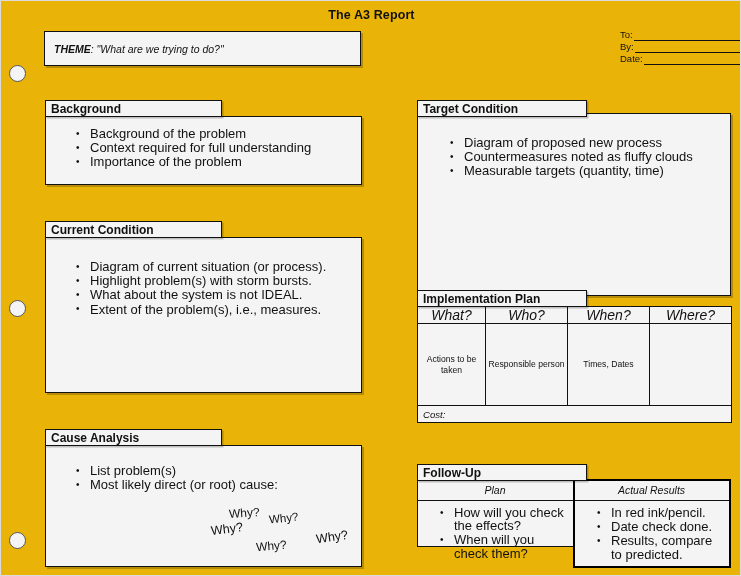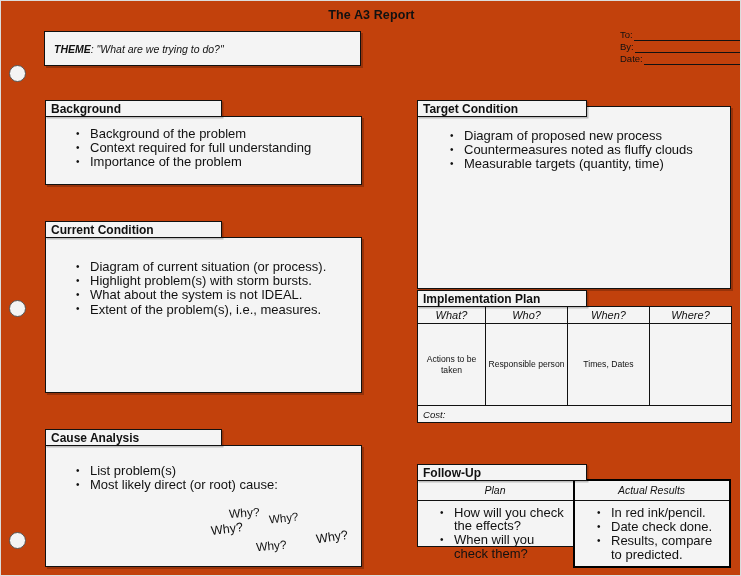--- a/index.html
+++ b/index.html
@@ -8,21 +8,21 @@
     padding: 0;
     background: #ffffff;
   }
   body {
     font-family: "Liberation Sans", sans-serif;
   }
   #page {
     position: relative;
     width: 741px;
     height: 576px;
-    background: #c2410c;
+    background: #eab308;
     overflow: hidden;
     box-sizing: border-box;
     border: 1px solid #dcdcdc;
   }
 
   
   .doc-title {
     position: absolute;
     left: 0;
     top: 7px;
@@ -149,21 +149,21 @@
     border: 1.2px solid #111;
     box-sizing: border-box;
     padding: 0;
     vertical-align: middle;
     text-align: center;
     font-weight: normal;
     color: #111;
   }
   .grid-table th {
     font-style: italic;
-    font-size: 11px;
+    font-size: 14px;
     height: 17px;
   }
   .grid-table td.body-cell {
     font-size: 8.6px;
     line-height: 11px;
     height: 82px;
   }
   .grid-table td.cost-cell {
     font-style: italic;
     font-size: 9.6px;
@@ -250,21 +250,21 @@
   </div>
   <div id="why-cloud">
       <span class="why" style="left: 228px; top: 505px; font-size: 12px; transform: rotate(-4deg);">Why?</span>
       <span class="why" style="left: 268px; top: 511px; font-size: 11.5px; transform: rotate(-6deg);">Why?</span>
       <span class="why" style="left: 210px; top: 521px; font-size: 12.5px; transform: rotate(-7deg);">Why?</span>
       <span class="why" style="left: 255px; top: 538px; font-size: 12px; transform: rotate(-5deg);">Why?</span>
       <span class="why" style="left: 315px; top: 529px; font-size: 12.5px; transform: rotate(-8deg);">Why?</span>
     </div>
 
   <div class="tab-label" style="left:416px; top:99px; width:170px;">Target Condition</div>
-  <div class="panel shadowed" style="left:416px; top:105px; width:314px; height:183px;">
+  <div class="panel shadowed" style="left:416px; top:112px; width:314px; height:183px;">
     <ul class="bullets" style="margin-top:22px; margin-left:30px;">
       <li>Diagram of proposed new process</li>
       <li>Countermeasures noted as fluffy clouds</li>
       <li>Measurable targets (quantity, time)</li>
     </ul>
   </div>
 
   <div class="tab-label" style="left:416px; top:289px; width:170px;">Implementation Plan</div>
   <table class="grid-table" style="left:416px; top:305px; width:314px;">
     <colgroup>

